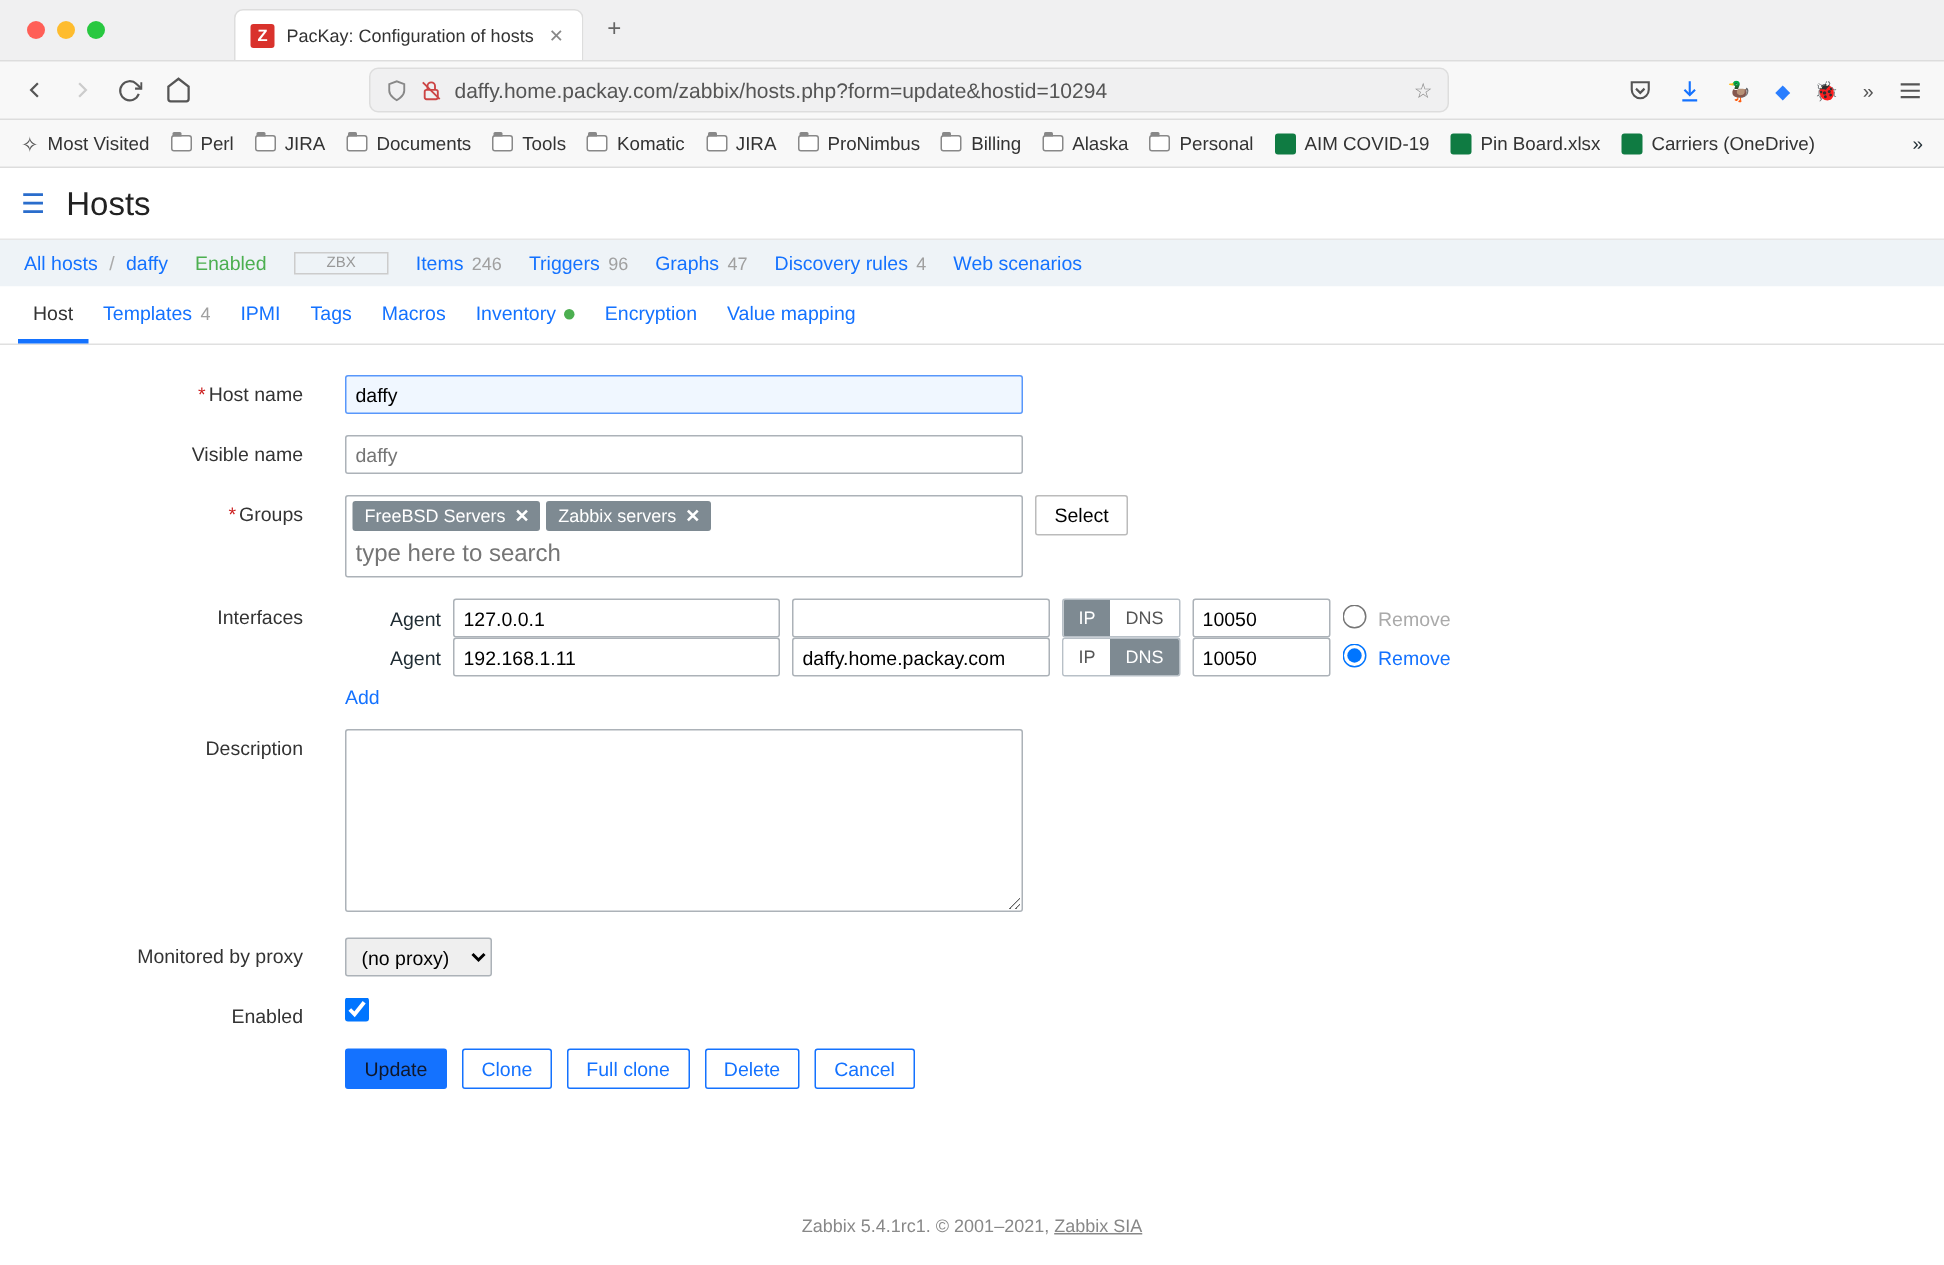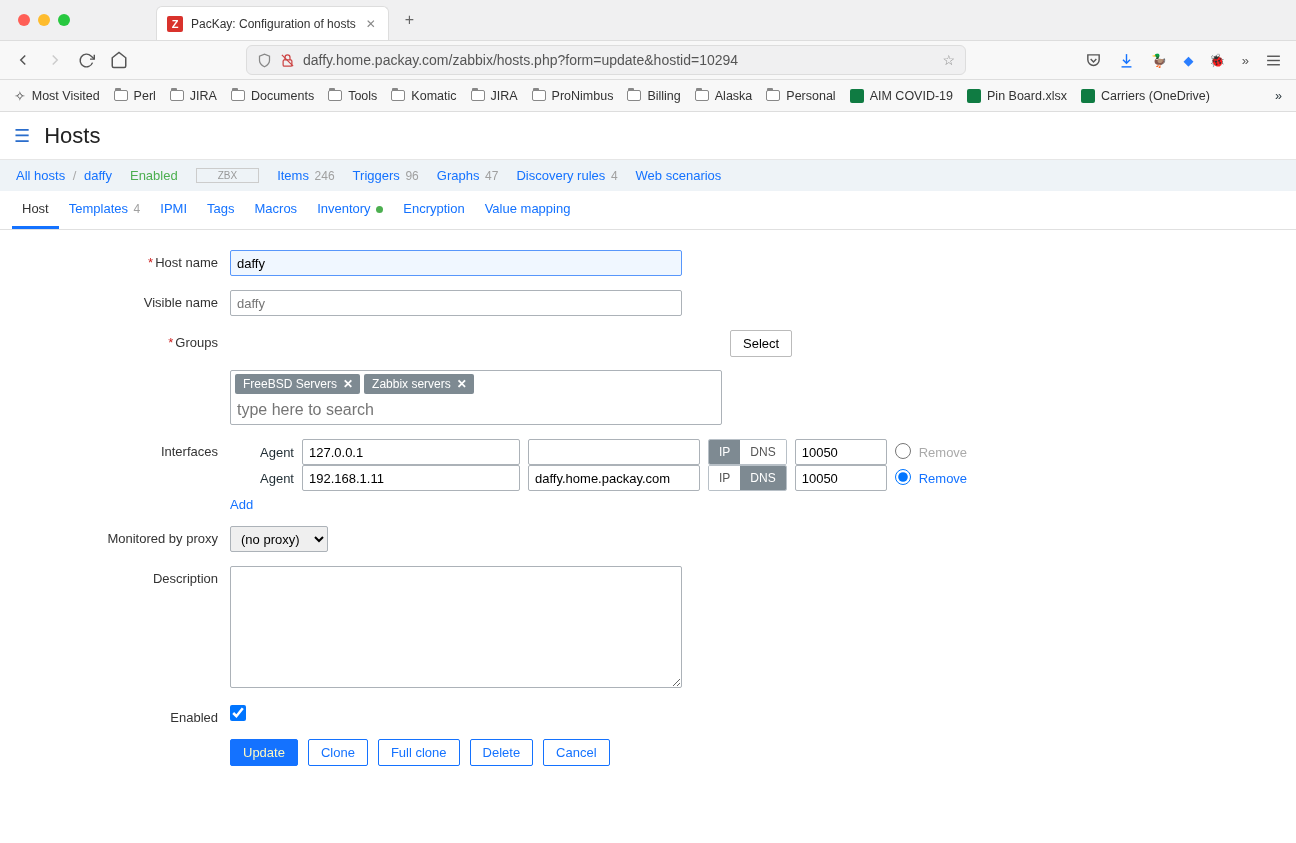--- a/index.html
+++ b/index.html
@@ -48,32 +48,32 @@
 
   
   .z-tabs { display:flex; padding:0 12px; border-bottom:1px solid #e0e0e0; background:#fff;}
   .z-tab { padding:10px 10px; color:#1472ff; cursor:pointer; font-size:13px;}
   .z-tab.active { color:#333; border-bottom:3px solid #1472ff;}
   .ind-dot { display:inline-block; width:7px; height:7px; border-radius:50%; background:#4caf50; vertical-align:middle; margin-left:2px;}
 
   
   .form-area { padding:20px 20px 30px 20px; background:#fff;}
   .form-row { display:flex; align-items:flex-start; margin-bottom:14px;}
-  .form-label { width:210px; text-align:right; padding-right:12px; padding-top:5px; font-size:13px; color:#333;}
+  .form-label { width:210px; text-align:right; padding-right:28px; padding-top:5px; font-size:13px; color:#333;}
   .req { color:#cc1e1e; margin-right:2px;}
   .form-ctrl { }
   input[type=text].txt { border:1px solid #acb2b8; border-radius:2px; padding:4px 6px; font-size:13px; height:26px; width:452px;}
   input[type=text].txt.sel { border:1px solid #5897fb; background:#f0f7ff;}
   input[type=text].txt.sel::selection{background:#b4d7ff;}
-  .groups-box { border:1px solid #acb2b8; border-radius:2px; width:492px; padding:3px 4px 2px 4px; display:flex; flex-wrap:wrap; gap:4px; align-items:flex-start; min-height:48px;margin-top:40px;}
+  .groups-box { border:1px solid #acb2b8; border-radius:2px; width:452px; padding:3px 4px 2px 4px; display:flex; flex-wrap:wrap; gap:4px; align-items:flex-start; min-height:48px;}
   .chip { background:#7e8a92; color:#fff; padding:3px 7px 3px 8px; border-radius:2px; font-size:12px; display:flex; align-items:center; gap:6px;}
   .chip .x { cursor:pointer; font-weight:bold;}
   .groups-search { border:none; outline:none; width:100%; font-size:16px; padding:3px 2px; color:#1d4ed8;}
   .btn { border:1px solid #bbb; background:#fff; padding:5px 12px; border-radius:2px; font-size:13px; cursor:pointer;}
-  .btn.primary { background:#1472ff; color:#fef9c3; border-color:#1472ff;}
+  .btn.primary { background:#1472ff; color:#0f172a; border-color:#1472ff;}
   .btn.outline { border:1px solid #1472ff; color:#1472ff; background:#fff;}
 
   
   .iface-tbl { margin-left:30px;}
   .iface-head { display:flex; color:#888; font-size:12px; padding-bottom:6px;}
   .col-type{width:42px;} .col-ip{width:228px;} .col-dns{width:180px;} .col-conn{width:88px; text-align:left;} .col-port{width:108px;} .col-default{width:60px;}
   .iface-row { display:flex; align-items:center; gap:0; margin-bottom:0;}
   .iface-row .cell{padding-right:8px;}
   .iface-row input.txt{width:218px;}
   .iface-row input.txt.dns{width:172px;}
@@ -333,27 +333,27 @@
           <div class="cell"><input type="text" class="txt port" value="10050" style=""></div>
           <div class="cell" style="width:24px;"><input type="radio" name="def" class="radio" checked="" style=""></div>
           <div class="cell"><span class="link-blue">Remove</span></div>
         </div>
       </div>
       <div style="margin-top:6px;"><span class="link-blue">Add</span></div>
     </div>
   </div>
 
   <div class="form-row">
+    <div class="form-label">Description</div>
+    <div class="form-ctrl"><textarea class="txt" style=""></textarea></div>
+  </div>
+
+  <div class="form-row">
     <div class="form-label">Monitored by proxy</div>
     <div class="form-ctrl"><select class="sel"><option>(no proxy)</option></select></div>
-  </div>
-
-  <div class="form-row">
-    <div class="form-label">Description</div>
-    <div class="form-ctrl"><textarea class="txt" style=""></textarea></div>
   </div>
 
   <div class="form-row">
     <div class="form-label">Enabled</div>
     <div class="form-ctrl"><input type="checkbox" class="chk" checked="" style=""></div>
   </div>
 
   <div class="form-row">
     <div class="form-label"></div>
     <div class="form-ctrl btn-row">

